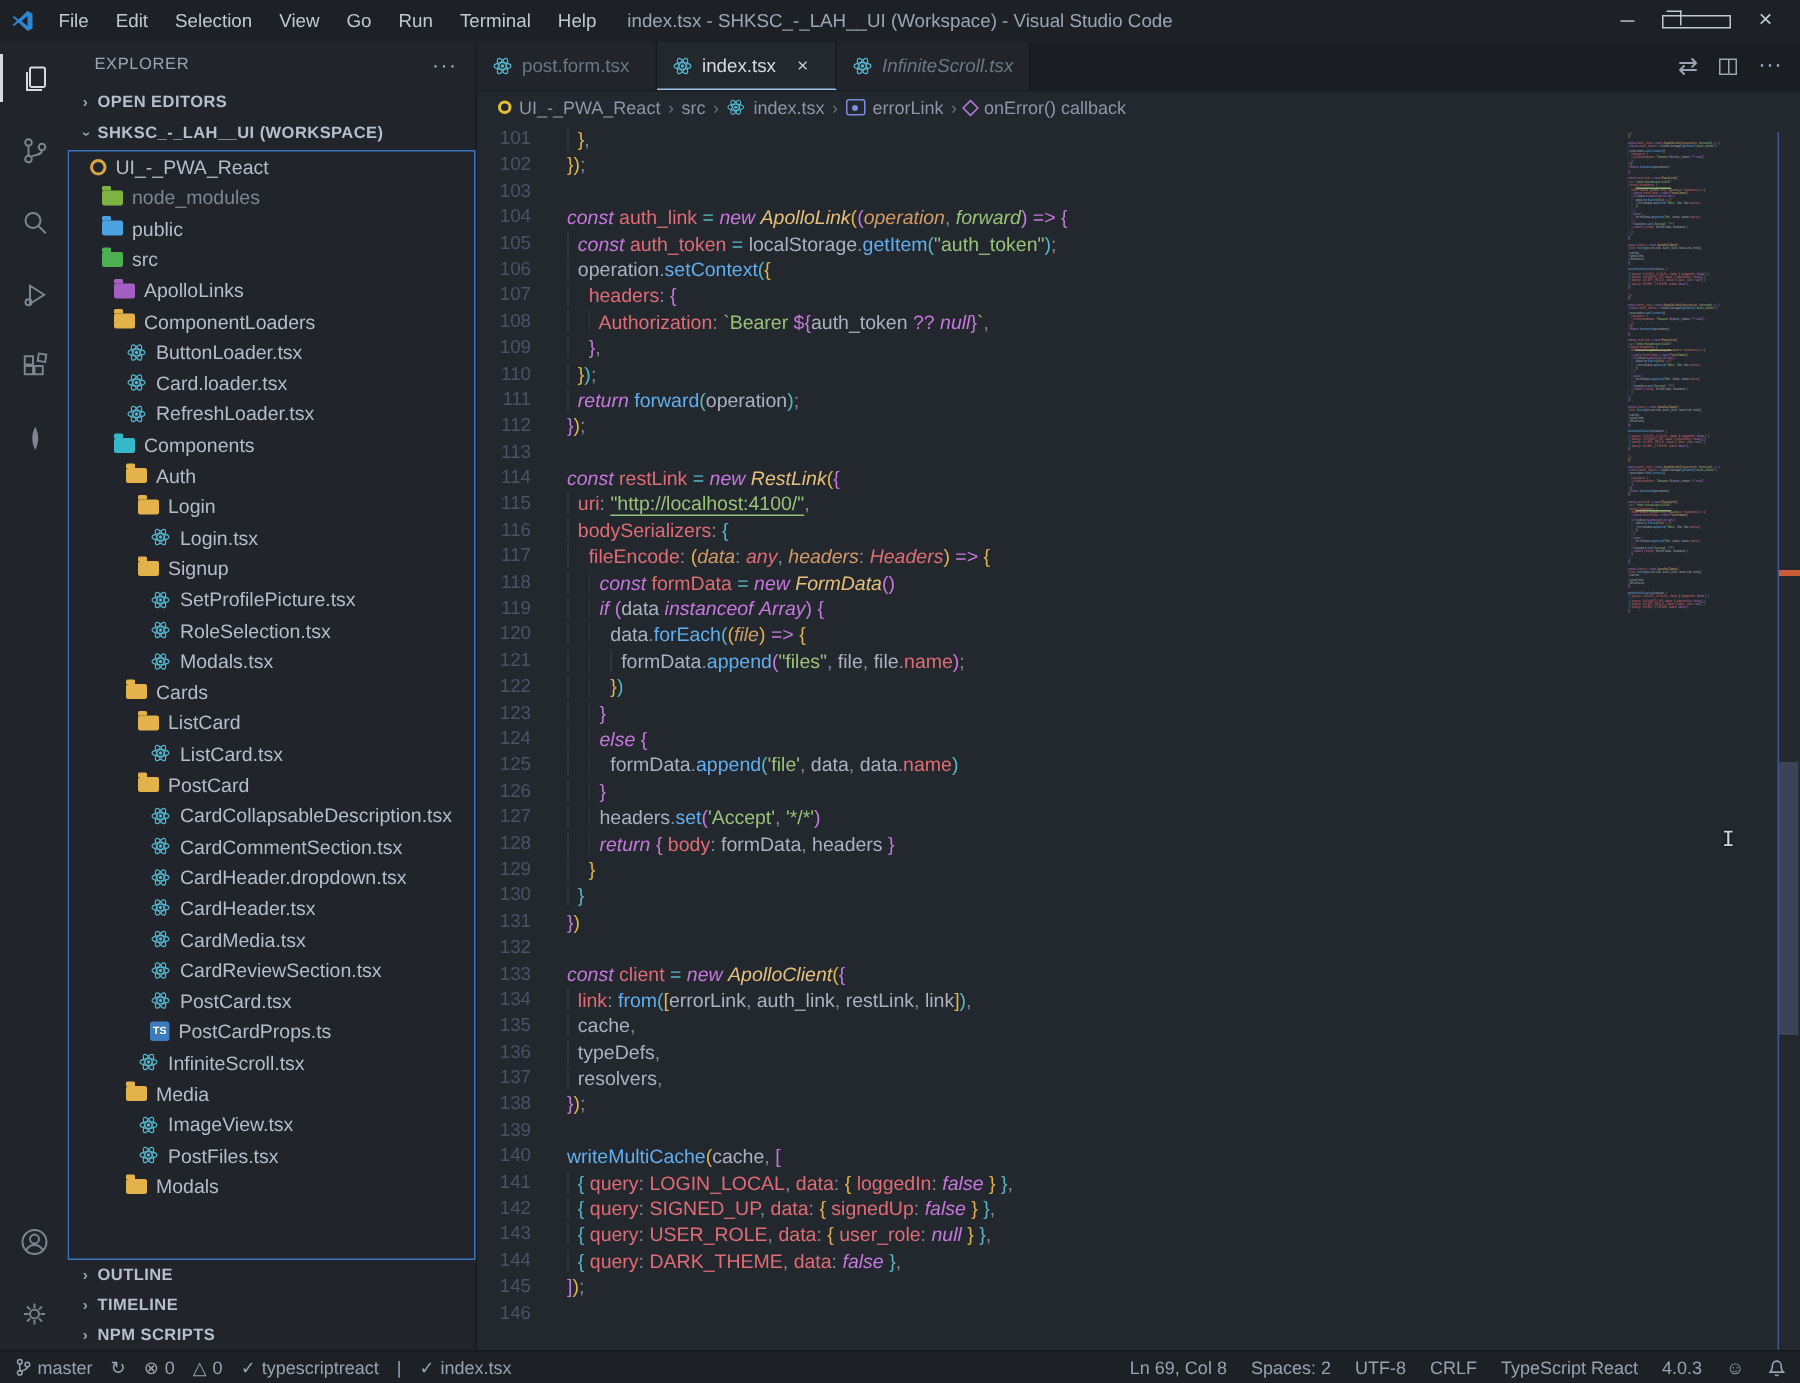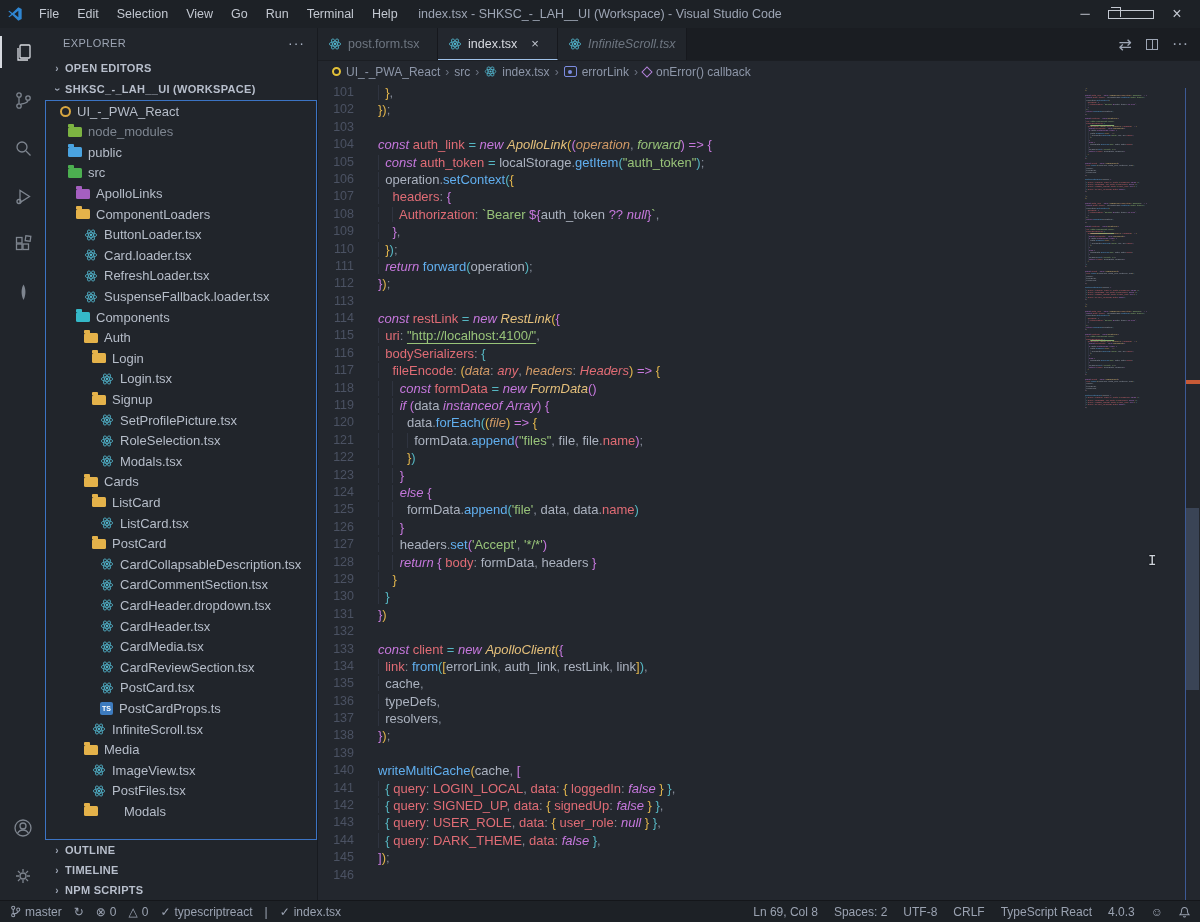--- a/index.html
+++ b/index.html
@@ -260,33 +260,20 @@
                 <g fill="none" stroke="#53b9d1" stroke-width="0.9">
                   <ellipse cx="8" cy="8" rx="6.5" ry="2.6"></ellipse>
                   <ellipse cx="8" cy="8" rx="6.5" ry="2.6" transform="rotate(60 8 8)"></ellipse>
                   <ellipse cx="8" cy="8" rx="6.5" ry="2.6" transform="rotate(120 8 8)"></ellipse>
                 </g>
                 <circle cx="8" cy="8" r="1.3" fill="#53b9d1"></circle>
               </svg>
             </span>
             <span class="lbl">RefreshLoader.tsx</span>
           </div>
-          <div class="trow" style="padding-left: 38px;">
-            <span style="display: flex; flex: 0 0 auto;">
-              <svg width="14" height="14" viewBox="0 0 16 16" class="reactico">
-                <g fill="none" stroke="#53b9d1" stroke-width="0.9">
-                  <ellipse cx="8" cy="8" rx="6.5" ry="2.6"></ellipse>
-                  <ellipse cx="8" cy="8" rx="6.5" ry="2.6" transform="rotate(60 8 8)"></ellipse>
-                  <ellipse cx="8" cy="8" rx="6.5" ry="2.6" transform="rotate(120 8 8)"></ellipse>
-                </g>
-                <circle cx="8" cy="8" r="1.3" fill="#53b9d1"></circle>
-              </svg>
-            </span>
-            <span class="lbl">SuspenseFallback.loader.tsx</span>
-          </div>
           <div class="trow" style="padding-left: 30px;">
             <span class="fico" style="background: rgb(53, 184, 200);"></span>
             <span class="lbl">Components</span>
           </div>
           <div class="trow" style="padding-left: 38px;">
             <span class="fico" style="background: rgb(228, 178, 74);"></span>
             <span class="lbl">Auth</span>
           </div>
           <div class="trow" style="padding-left: 46px;">
             <span class="fico" style="background: rgb(228, 178, 74);"></span>
@@ -504,21 +491,21 @@
                 <g fill="none" stroke="#53b9d1" stroke-width="0.9">
                   <ellipse cx="8" cy="8" rx="6.5" ry="2.6"></ellipse>
                   <ellipse cx="8" cy="8" rx="6.5" ry="2.6" transform="rotate(60 8 8)"></ellipse>
                   <ellipse cx="8" cy="8" rx="6.5" ry="2.6" transform="rotate(120 8 8)"></ellipse>
                 </g>
                 <circle cx="8" cy="8" r="1.3" fill="#53b9d1"></circle>
               </svg>
             </span>
             <span class="lbl">PostFiles.tsx</span>
           </div>
-          <div class="trow" style="padding-left: 38px; gap: 20px;">
+          <div class="trow" style="padding-left: 38px;">
             <span class="fico" style="background: rgb(228, 178, 74);"></span>
             <span class="lbl">Modals</span>
           </div>
         </div>
       <div class="sb-bottom" id="sbbottom">
           <div class="sb-sec">
             <span class="chev">›</span>
             <span>OUTLINE</span>
           </div>
           <div class="sb-sec">

